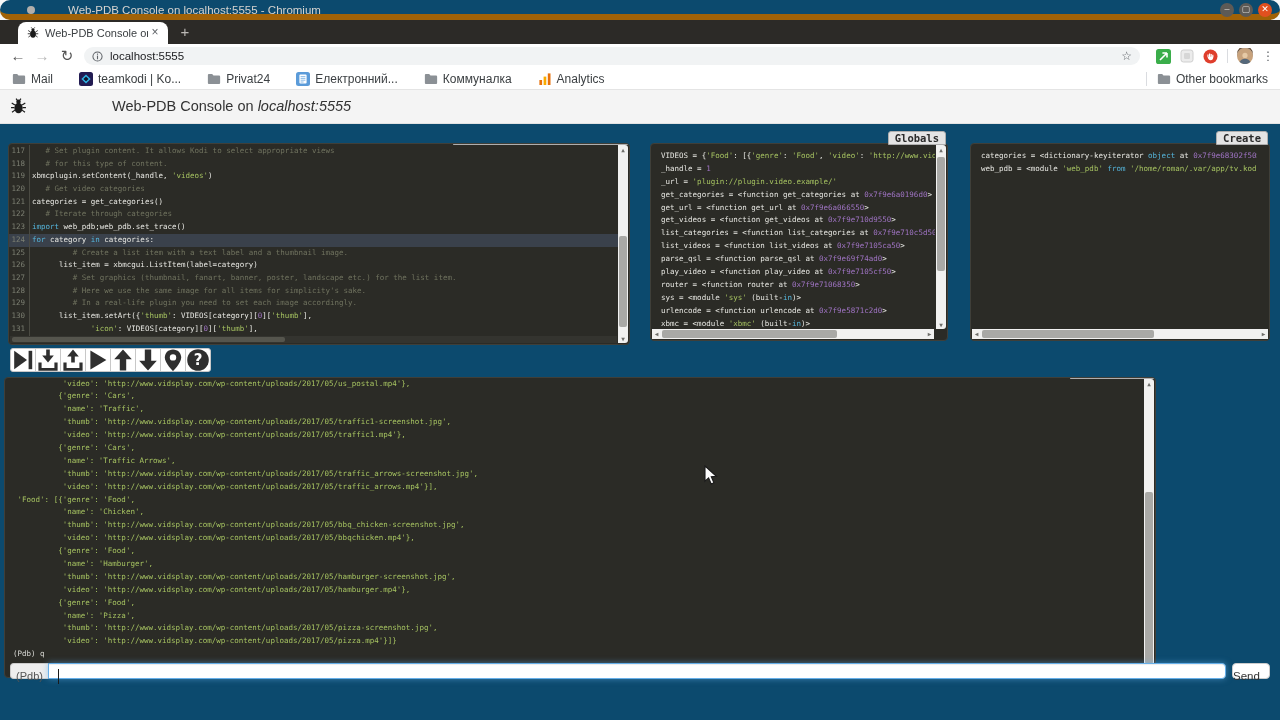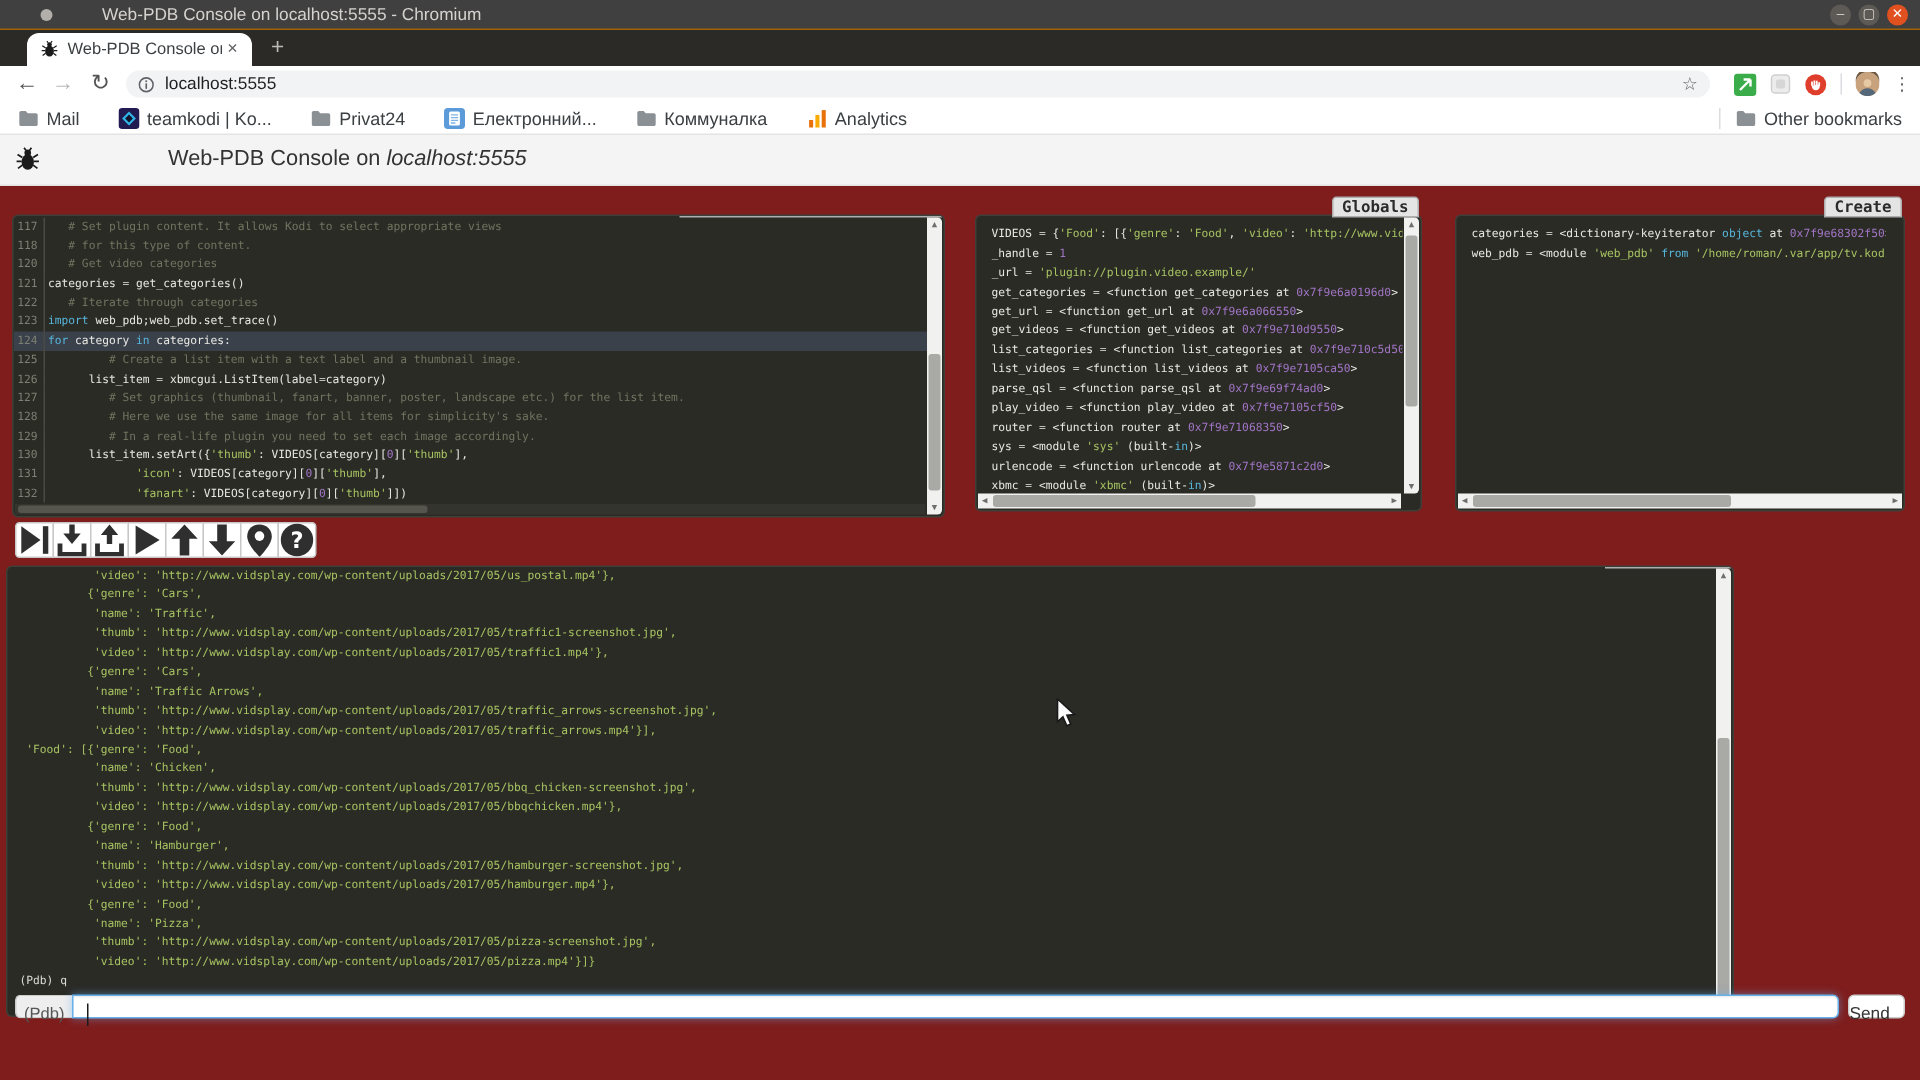--- a/index.html
+++ b/index.html
@@ -1,20 +1,20 @@
 <!DOCTYPE html>
 <html><head>
 <meta charset="utf-8">
 <style>
   * { box-sizing: border-box; margin: 0; padding: 0; }
   html, body { width: 1280px; height: 720px; overflow: hidden; }
   body { font-family: "Liberation Sans", sans-serif; background: #f7f7f7; position: relative; }
 
   
-  .titlebar { position:absolute; left:0; top:0; width:1280px; height:20px; background:#404040; border-bottom:1px solid #a16207; }
+  .titlebar { position:absolute; left:0; top:0; width:1280px; height:20px; background:#0c4a6e; border-bottom:6px solid #a16207;border-radius:10px; }
   .win-dot { position:absolute; left:27px; top:6px; width:8px; height:8px; border-radius:50%; background:#b2afab; }
   .win-title { position:absolute; left:68px; top:0; line-height:20px; font-size:11.5px; color:#d6d3cf; }
   .win-controls { position:absolute; right:8px; top:3px; display:flex; gap:5px; }
   .win-btn { width:14px; height:14px; border-radius:50%; background:#5d5a56; color:#d9d6d2; font-size:9px; line-height:13px; text-align:center; }
   .win-btn.close { background:#e1501f; color:#fff; }
 
   .tabstrip { position:absolute; left:0; top:20px; width:1280px; height:24px; background:#2c2a27; }
   .tab { position:absolute; left:18px; top:2px; width:150px; height:22px; background:#ffffff; border-radius:8px 8px 0 0; display:flex; align-items:center; padding:0 6px 0 9px; }
   .tab-label { flex:1; font-size:11px; color:#3c4043; white-space:nowrap; overflow:hidden; margin-left:6px; }
   .tab-close { width:14px; height:14px; font-size:12px; line-height:13px; text-align:center; color:#5f6368; border-radius:50%; }
@@ -31,21 +31,21 @@
   .kebab { font-size:12px; color:#5f6368; letter-spacing:0; }
 
   .bookmarksbar { position:absolute; left:0; top:68px; width:1280px; height:22px; background:#ffffff; border-bottom:1px solid #e4e4e4; display:flex; align-items:center; padding:0 12px; }
   .bm-item { display:flex; align-items:center; margin-right:26px; }
   .bm-item .ic { width:14px; height:14px; display:inline-block; }
   .bm-label { font-size:12px; color:#3c4043; margin-left:5px; white-space:nowrap; }
   .bm-spacer { flex:1; }
   .bm-divider { width:1px; height:14px; background:#dadce0; margin-right:10px; }
 
   
-  .page { position:absolute; left:0; top:90px; width:1280px; height:630px; background:#7f1d1d; }
+  .page { position:absolute; left:0; top:90px; width:1280px; height:630px; background:#0c4a6e; }
   .page-header { position:absolute; left:0; top:0; width:1280px; height:34px; background:#f4f4f4; border-bottom:1px solid #e3e3e3; }
   .hdr-bug { position:absolute; left:10px; top:8px; width:17px; height:17px; }
   .hdr-title { position:absolute; left:112px; top:0; line-height:33px; font-size:14.5px; color:#333; }
   .hdr-title em { font-style:italic; }
 
   .panel { position:absolute; background:#2b2b26; border:1px solid #3f3f39; border-radius:4px; }
   .panel-tab { position:absolute; top:-13px; right:1px; height:14px; line-height:12px; background:#e4e4e4; border:1px solid #aeaeae; border-radius:3px 3px 0 0; padding:0 6px; font-size:10.5px; font-weight:bold; color:#2b2b2b; white-space:nowrap; }
   .panel-tab .mono { font-family:"DejaVu Sans Mono", monospace; font-weight:normal; font-size:10px; }
 
   .mono-body { font-family:"DejaVu Sans Mono", monospace; font-size:7.5px; }
@@ -263,20 +263,21 @@
   </div>
 
   <div class="panel code-panel mono-body">
     <div class="panel-tab">
       <span>Current file:</span>
       <span class="mono">main.py(124)</span>
     </div>
     <div class="code-body" id="code-body">
         <div class="code-line"><span class="gutter">117</span><span class="tok-c">   # Set plugin content. It allows Kodi to select appropriate views</span></div>
         <div class="code-line"><span class="gutter">118</span><span class="tok-c">   # for this type of content.</span></div>
+        <div class="code-line"><span class="gutter">119</span><span class="tok-p">xbmcplugin.setContent(_handle, </span><span class="tok-s">'videos'</span><span class="tok-p">)</span></div>
         <div class="code-line"><span class="gutter">120</span><span class="tok-c">   # Get video categories</span></div>
         <div class="code-line"><span class="gutter">121</span><span class="tok-p">categories = get_categories()</span></div>
         <div class="code-line"><span class="gutter">122</span><span class="tok-c">   # Iterate through categories</span></div>
         <div class="code-line"><span class="gutter">123</span><span class="tok-k">import</span><span class="tok-p"> web_pdb;web_pdb.set_trace()</span></div>
         <div class="code-line hl"><span class="gutter">124</span><span class="tok-k">for</span><span class="tok-p"> category </span><span class="tok-k">in</span><span class="tok-p"> categories:</span></div>
         <div class="code-line"><span class="gutter">125</span><span class="tok-c">         # Create a list item with a text label and a thumbnail image.</span></div>
         <div class="code-line"><span class="gutter">126</span><span class="tok-p">      list_item = xbmcgui.ListItem(label=category)</span></div>
         <div class="code-line"><span class="gutter">127</span><span class="tok-c">         # Set graphics (thumbnail, fanart, banner, poster, landscape etc.) for the list item.</span></div>
         <div class="code-line"><span class="gutter">128</span><span class="tok-c">         # Here we use the same image for all items for simplicity's sake.</span></div>
         <div class="code-line"><span class="gutter">129</span><span class="tok-c">         # In a real-life plugin you need to set each image accordingly.</span></div>

